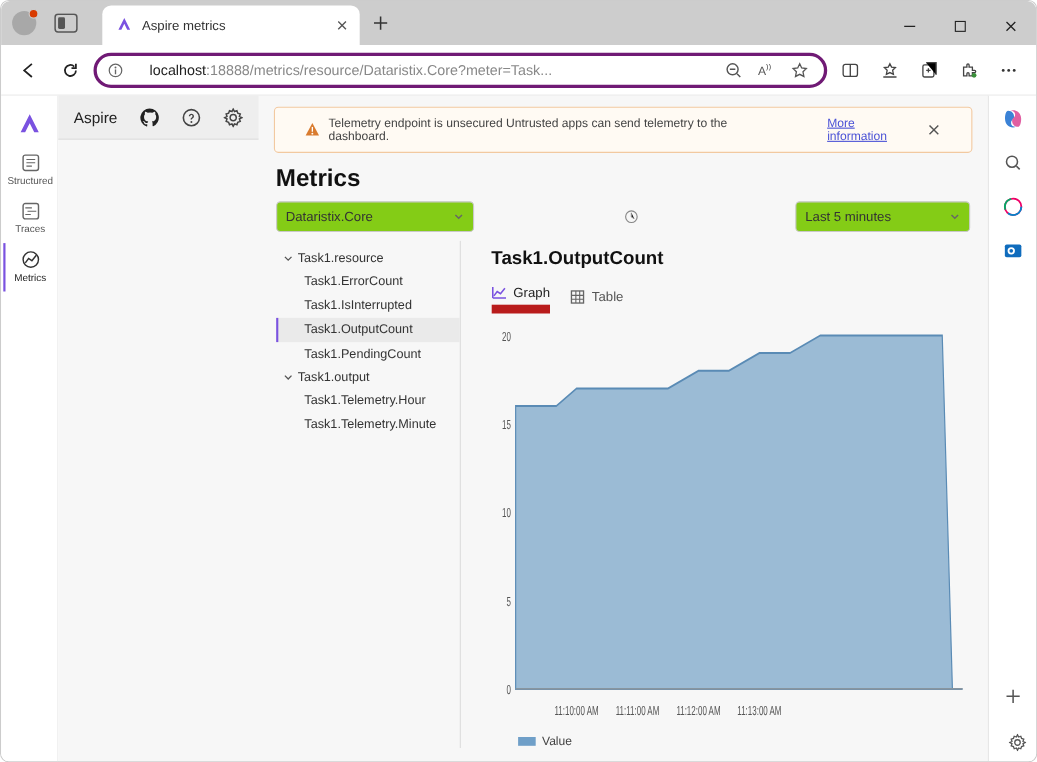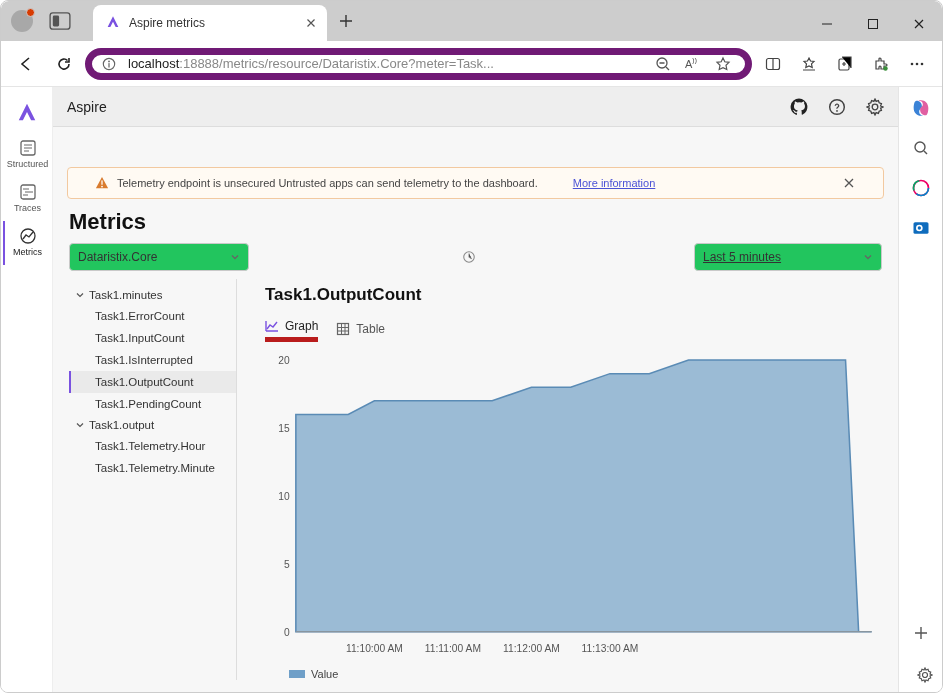--- a/index.html
+++ b/index.html
@@ -16,61 +16,61 @@
   .tab-favicon { width:16px; height:16px; display:flex; align-items:center; justify-content:center;}
   .tab-title { flex:1; white-space:nowrap; overflow:hidden; text-overflow:ellipsis; }
   .tab-close { width:16px; height:16px; display:flex;align-items:center;justify-content:center; color:#555; font-size:14px;}
   .newtab { width:30px; height:30px; display:flex;align-items:center;justify-content:center; color:#333; font-size:16px; margin-left:4px; align-self:center;}
   .tb-spacer{flex:1;}
   .winbtn{width:46px;height:34px;display:flex;align-items:center;justify-content:center;color:#222;}
 
   
   .toolbar{height:46px;background:#fff;display:flex;align-items:center;padding:0 8px;gap:4px;border-bottom:1px solid #e5e5e5;}
   .tbtn{width:34px;height:34px;display:flex;align-items:center;justify-content:center;border-radius:4px;color:#444;}
-  .addrbar{flex:1;height:32px;border:7px solid #701a75;border-radius:16px;display:flex;align-items:center;padding:0 10px;gap:12px;font-size:13px;color:#555;}
+  .addrbar{flex:1;height:32px;border:3px solid #701a75;border-radius:16px;display:flex;align-items:center;padding:0 10px;gap:24px;font-size:13px;color:#555;}
   .addrbar .url{flex:1;white-space:nowrap;overflow:hidden;text-overflow:ellipsis;}
   .url .host{color:#222;}
   .url .rest{color:#888;}
   .addr-icons{display:flex;gap:14px;color:#555;padding-right:4px;}
   .right-icons{display:flex;gap:2px;}
 
   
   .app-body{flex:1;display:flex;min-height:0;}
   .edge-sidebar{width:44px;background:#fff;border-left:1px solid #e5e5e5;display:flex;flex-direction:column;align-items:center;padding-top:10px;gap:18px;}
   .edge-ic{width:22px;height:22px;display:flex;align-items:center;justify-content:center;}
   .aspire-nav{width:52px;background:#fff;border-right:1px solid #eee;display:flex;flex-direction:column;align-items:center;padding-top:6px;}
   .nav-item{width:48px;display:flex;flex-direction:column;align-items:center;justify-content:center;font-size:9px;color:#555;padding:6px 0 8px;gap:2px;cursor:pointer;border-left:2px solid transparent;}
   .nav-item.sel{color:#222;border-left:2px solid #7a52e0;}
   .nav-ic{width:18px;height:18px;}
-  .aspire-main{flex:1;display:flex;flex-direction:column;min-width:0;background:#f7f7f7;gap:30px;}
+  .aspire-main{flex:1;display:flex;flex-direction:row;min-width:0;background:#f7f7f7;}
   .app-header{height:40px;background:#eeeeee;display:flex;align-items:center;padding:0 14px;gap:10px;border-bottom:1px solid #ddd;}
   .app-header .brand{font-size:14px;color:#222;}
   .app-header .spacer{flex:1;}
   .hdr-ic{width:18px;height:18px;color:#444;}
   .inner{flex:1;display:flex;flex-direction:column;padding:0;position:relative;min-height:0;}
   .alert{margin:10px 14px 6px;border:1px solid #f2c9a0;background:#fffaf3;border-radius:4px;display:flex;align-items:center;font-size:11px;color:#444;padding:8px 27px;gap:8px;}
   .alert a{color:#4b52d6;text-decoration:underline;margin-left:16px;}
   .alert .alert-close{margin-left:auto;color:#666;}
   .page-title{font-size:22px;font-weight:600;padding:4px 16px 8px;color:#111;}
   .controls-row{display:flex;align-items:center;padding:0 16px 8px;gap:10px;}
-  .dropdown{height:28px;border:1px solid #c9c9c9;border-radius:4px;background:#22c55e;display:flex;align-items:center;padding:0 8px;font-size:12px;color:#333;gap:6px;}
+  .dropdown{height:28px;border:1px solid #c9c9c9;border-radius:4px;background:#84cc16;display:flex;align-items:center;padding:0 8px;font-size:12px;color:#333;gap:6px;}
   .dropdown.resource{width:180px;}
-  .dropdown.range{width:188px;margin-left:auto;text-decoration:underline;}
+  .dropdown.range{width:159px;margin-left:auto;}
   .dropdown .chev{margin-left:auto;color:#666;}
   .clock{color:#888;margin-left:auto;margin-right:6px;}
   .content-row{flex:1;display:flex;min-height:0;padding:0 16px 12px;gap:0;}
   .tree{width:168px;border-right:1px solid #ddd;font-size:11.5px;color:#333;padding-top:6px;overflow:auto;}
   .tree-group{padding:4px 4px 4px 6px;display:flex;align-items:center;gap:4px;cursor:pointer;}
   .tree-leaf{padding:5px 4px 5px 24px;cursor:pointer;border-left:2px solid transparent;}
   .tree-leaf.sel{background:#eaeaea;border-left:2px solid #7a52e0;}
   .metric-pane{flex:1;padding:0 0 0 28px;display:flex;flex-direction:column;min-width:0;}
   .metric-title{font-size:17px;font-weight:600;padding:6px 0 14px;color:#111;}
   .viewtabs{display:flex;gap:18px;font-size:12px;color:#555;padding-bottom:8px;}
   .vtab{display:flex;align-items:center;gap:6px;padding-bottom:4px;cursor:pointer;}
-  .vtab.sel{color:#222;border-bottom:5px solid #b91c1c;}
+  .vtab.sel{color:#222;border-bottom:8px solid #b91c1c;}
   .chart-area{flex:1;position:relative;min-height:0;}
   .legend{display:flex;align-items:center;gap:6px;font-size:11px;color:#444;padding:6px 0 0 24px;}
   .legend-swatch{width:16px;height:8px;background:#6f9fc8;}
 
   .gear-float{position:absolute;right:4px;bottom:4px;width:28px;height:28px;display:flex;align-items:center;justify-content:center;color:#555;}
 
   svg { display:block; }
   .aspire-logo-svg { width:22px; height:22px; }
   .ic16{width:16px;height:16px;}
   .ic14{width:14px;height:14px;}
@@ -279,24 +279,23 @@
             </span>
         </div>
       </div>
 
       <div class="content-row">
         <div class="tree">
           <div class="tree-group">
             <svg width="10" height="10" viewBox="0 0 10 10">
                 <path fill="none" stroke="#555" stroke-width="1.2" d="M2 3.5 L5 6.5 L8 3.5"></path>
               </svg>
-            <span>Task1.minutes</span>
+            <span>Task1.resource</span>
           </div>
           <div class="tree-leaf"><span>Task1.ErrorCount</span></div>
-          <div class="tree-leaf"><span>Task1.InputCount</span></div>
           <div class="tree-leaf"><span>Task1.IsInterrupted</span></div>
           <div class="tree-leaf sel"><span>Task1.OutputCount</span></div>
           <div class="tree-leaf"><span>Task1.PendingCount</span></div>
           <div class="tree-group">
             <svg width="10" height="10" viewBox="0 0 10 10">
                 <path fill="none" stroke="#555" stroke-width="1.2" d="M2 3.5 L5 6.5 L8 3.5"></path>
               </svg>
             <span>Task1.output</span>
           </div>
           <div class="tree-leaf"><span>Task1.Telemetry.Hour</span></div>

